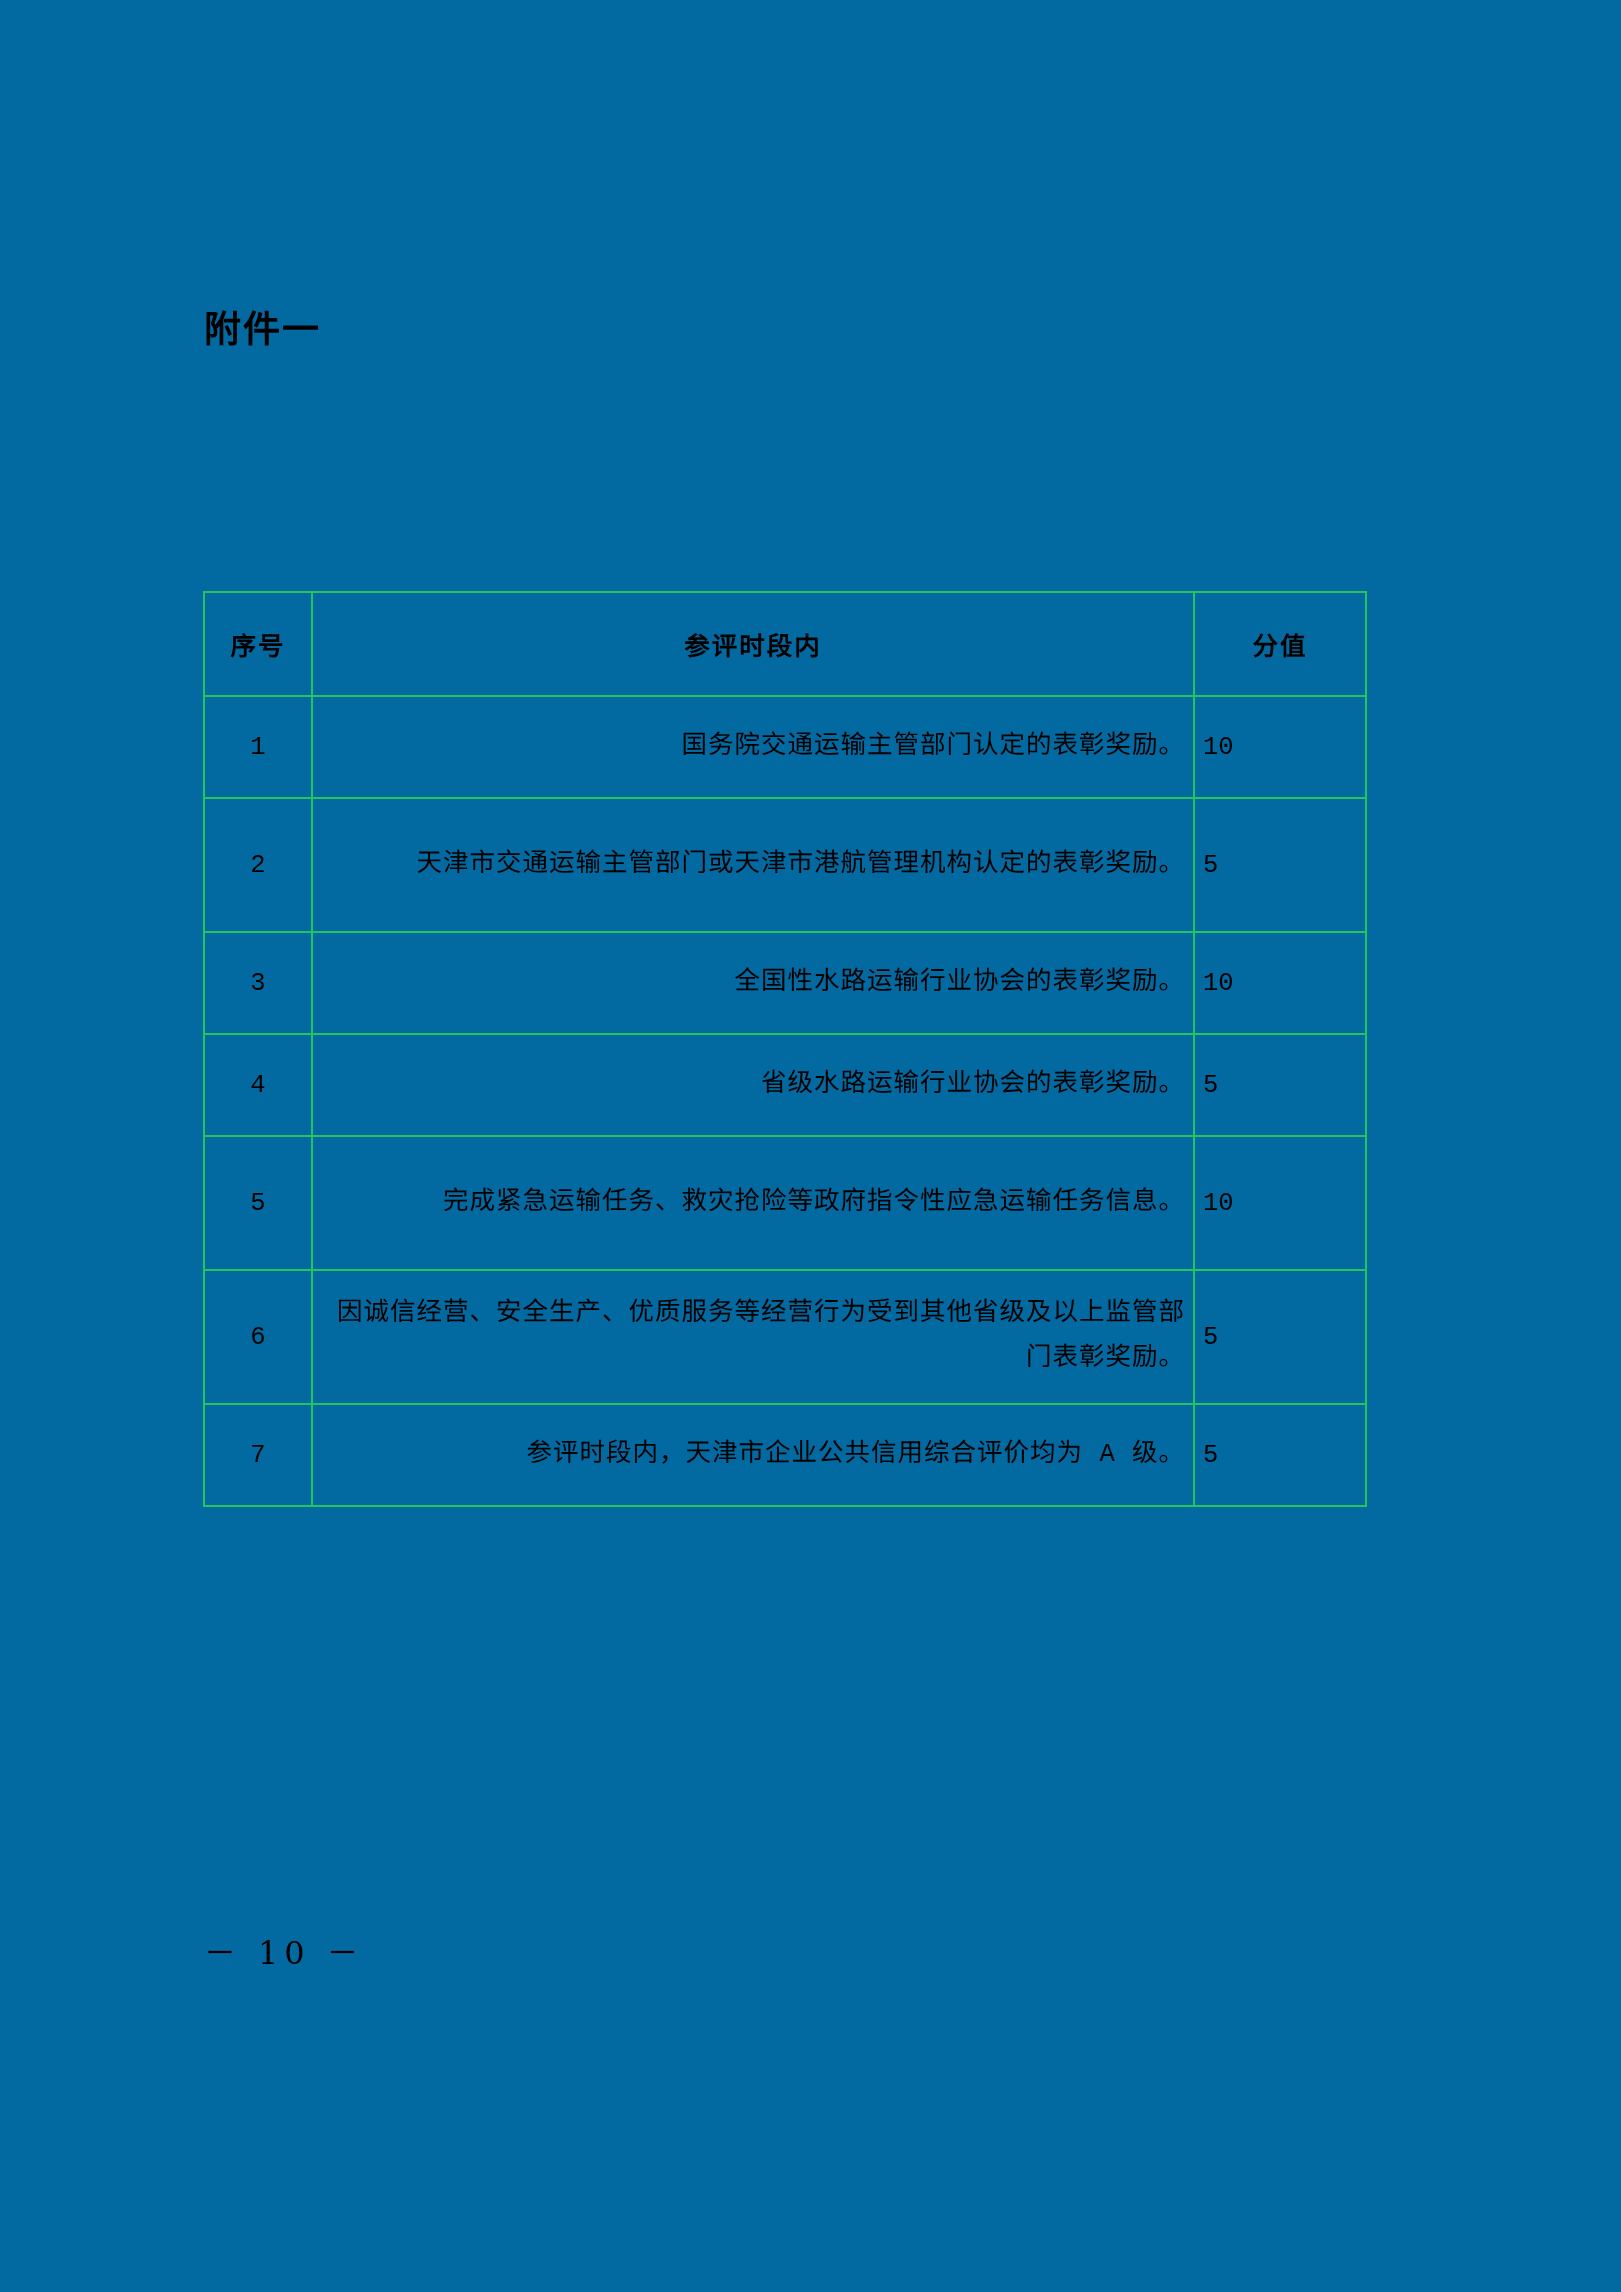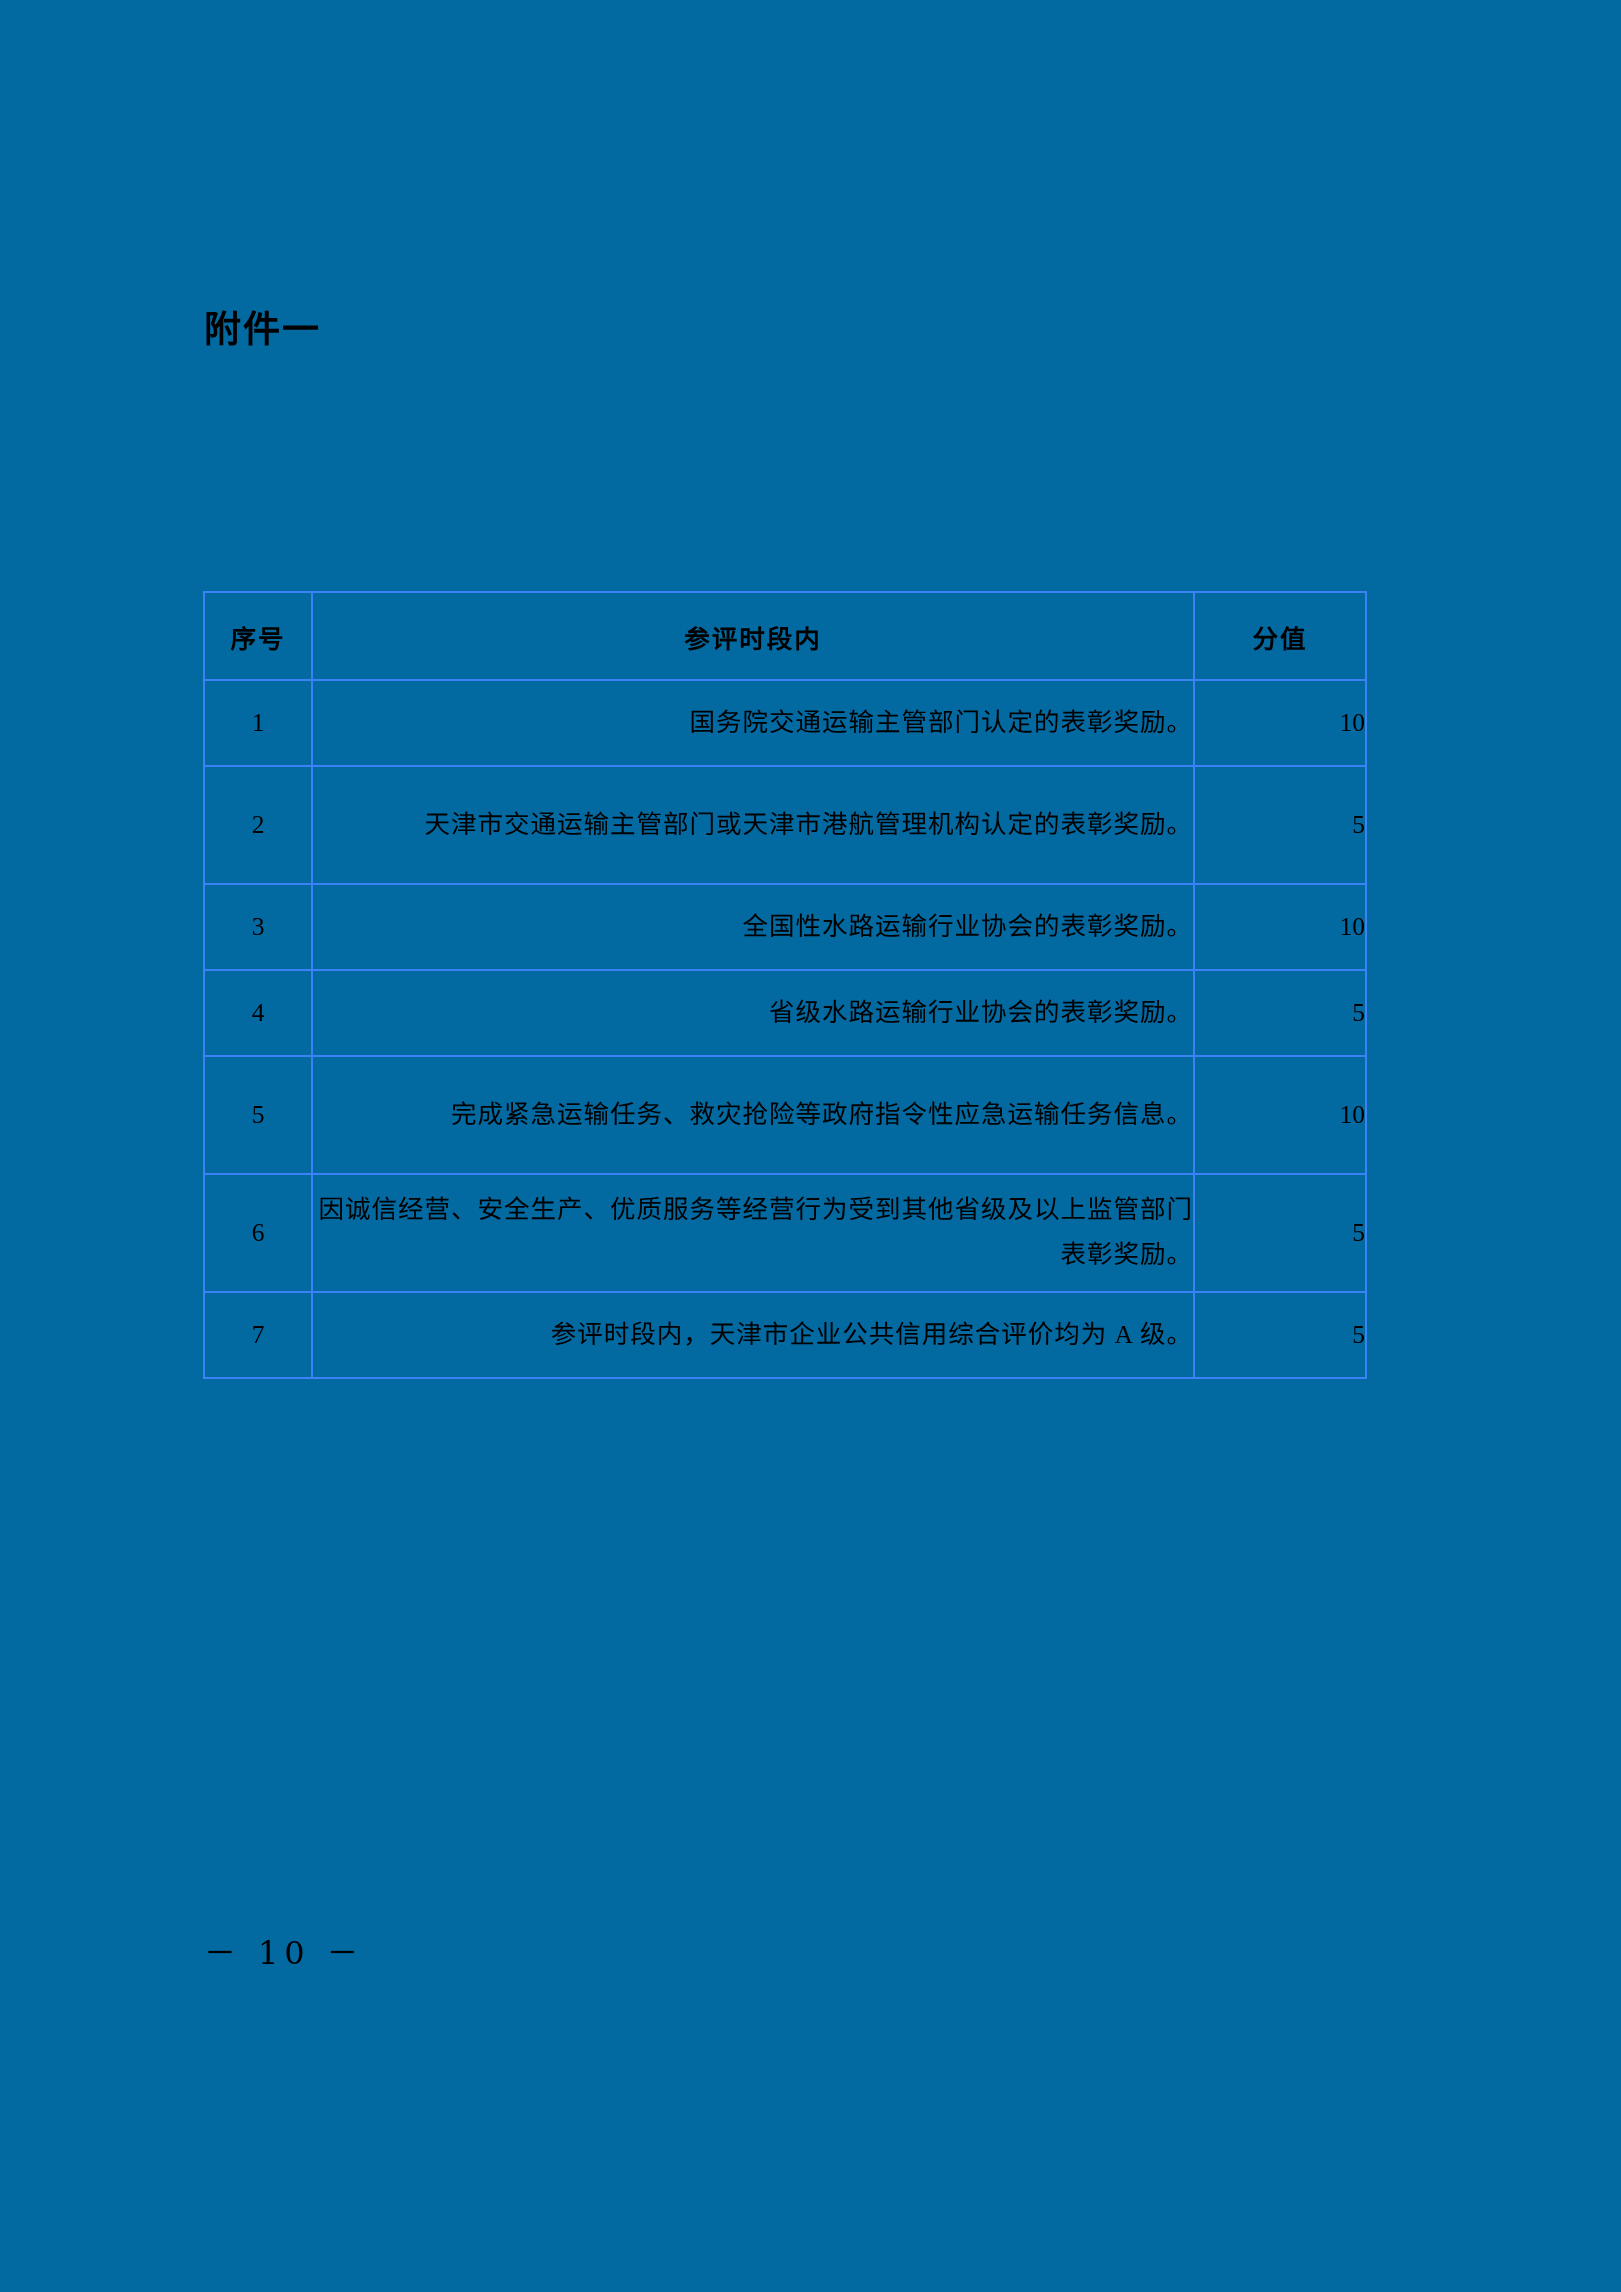--- a/index.html
+++ b/index.html
@@ -56,42 +56,42 @@
     top: 591px;
     width: 1161px;
   }
   table.main-table {
     border-collapse: collapse;
     width: 1161px;
     table-layout: fixed;
   }
   table.main-table th,
   table.main-table td {
-    border: 2px solid #3b82f6;
-    font-size: 25.5px;
-    font-family: Liberation Serif, serif;
-    padding: 0;
+    border: 2px solid #22c55e;
+    font-size: 25.5px;
+    font-family: Liberation Mono, monospace;
+    padding: 8px;
     vertical-align: middle;
   }
   .col-seq { width: 108px; }
   .col-info { width: 882px; }
   .col-score { width: 172px; }
 
   .head-cell {
     text-align: center;
     height: 86px;
     font-size: 27.4px;
     letter-spacing: 2px;
   }
   .cell-seq {
     text-align: center;
     font-size: 25.5px;
   }
   .cell-score {
-    text-align: right;
+    text-align: left;
     font-size: 25.5px;
   }
   .cell-info {
     text-align: right;
     padding: 17.6px 21.6px 17.6px 23.5px;
     line-height: 1.75;
     letter-spacing: 1px;
   }
   tr.row-1 td { height: 84px; }
   tr.row-2 td { height: 116px; }

